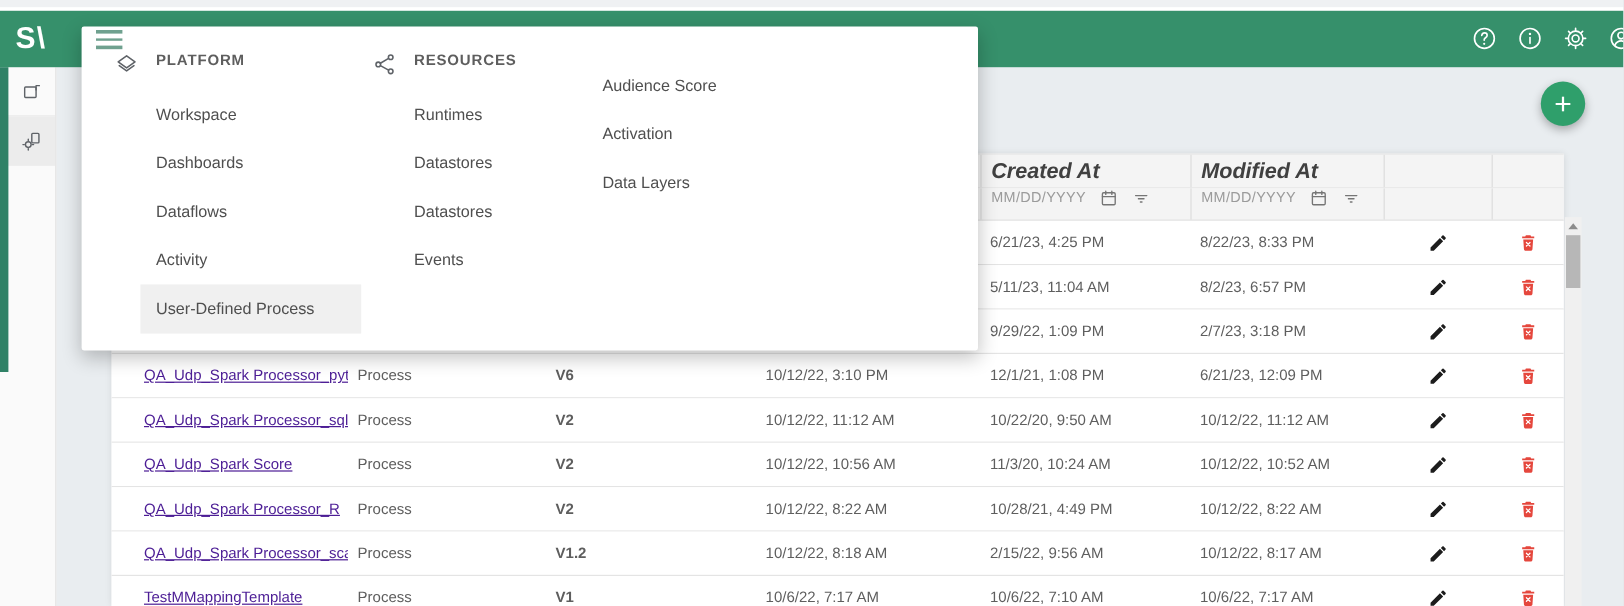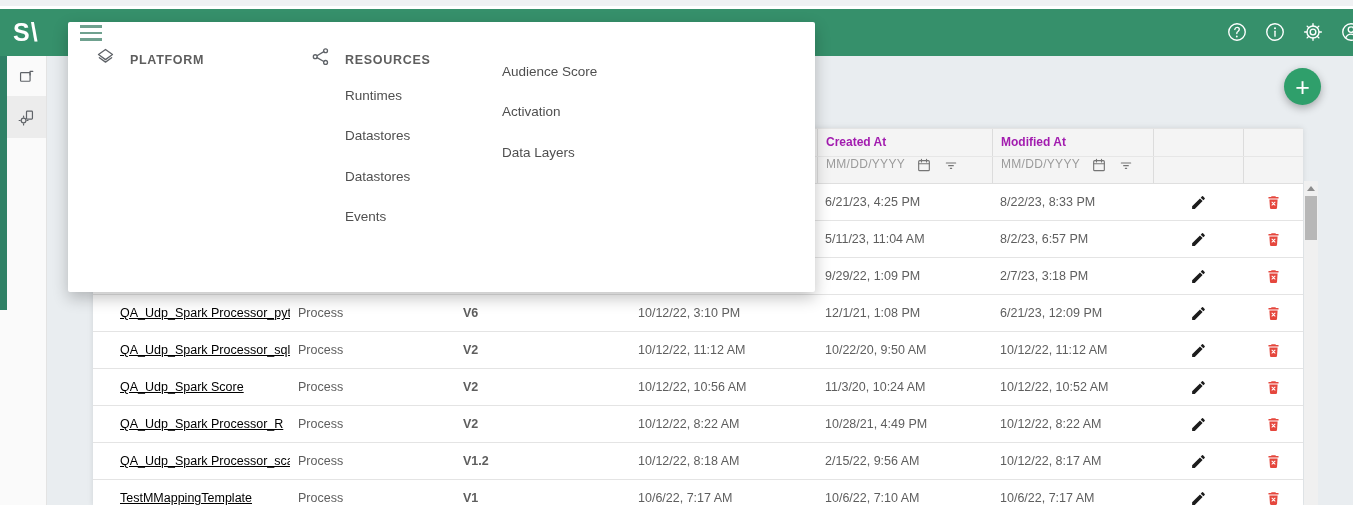--- a/index.html
+++ b/index.html
@@ -37,41 +37,41 @@
   .tr{display:flex;height:36px;background:#fff;border-bottom:1px solid #E4E4E4;align-items:center;}
   .td,.th{overflow:hidden;white-space:nowrap;flex:none;box-sizing:border-box;}
   .col-name{width:197px;padding-left:27px;}
   .col-type{width:165px;padding-left:8px;}
   .col-version{width:175px;padding-left:8px;font-weight:bold;}
   .col-date{width:187px;padding-left:8px;}
   .col-created{width:175px;padding-left:8px;}
   .col-modified{width:161px;padding-left:8px;}
   .col-edit{width:90px;text-align:center;}
   .col-delete{width:60px;text-align:center;}
-  .th{font-size:12px;font-weight:bold;color:#a21caf;line-height:27px;}
+  .th{font-size:18px;font-weight:bold;color:#404040;line-height:27px;font-style:italic;}
   .th.sep,.tf.sep{border-left:1px solid #DCDCDC;}
   .tf{display:flex;align-items:flex-start;gap:11px;box-sizing:border-box;flex:none;}
   .ph{font-size:12px;color:#9B9B9B;letter-spacing:.3px;}
   .f-btn{background:none;border:none;padding:0;width:16px;height:16px;cursor:pointer;}
   .f-btn svg{width:16px;height:16px;display:block;}
   .td{font-size:12.5px;color:#5E5E5E;}
-  .name-link{color:#000000;text-decoration:underline;cursor:pointer;}
+  .name-link{color:#4c1d95;text-decoration:underline;cursor:pointer;}
   .icon-btn{background:none;border:none;padding:0;cursor:pointer;vertical-align:middle;}
   .icon-btn svg{width:17px;height:17px;display:block;margin:0 auto;}
 
   
   .sbar{position:absolute;left:1304px;top:181px;width:14px;height:324px;background:#F0F0F0;z-index:3;cursor:pointer;}
   .sb-up{width:0;height:0;margin:5px auto 0;border-left:4px solid transparent;border-right:4px solid transparent;border-bottom:5px solid #8C8C8C;}
   .sb-thumb{position:absolute;left:1px;top:15px;width:12px;height:44px;background:#B7B7B7;}
 
   
   .menu{position:absolute;left:68px;top:22px;width:747px;height:270px;background:#fff;z-index:20;
         border-radius:2px;box-shadow:0 6px 16px rgba(0,0,0,.24);}
   .menu-col{position:absolute;top:21px;}
-  .sec-head{display:flex;align-items:flex-end;gap:14px;height:24px;}
+  .sec-head{display:flex;align-items:flex-start;gap:14px;height:24px;}
   .sec-head svg{width:21px;height:21px;}
   .sec-label{font-size:12.5px;font-weight:bold;color:#5E5E5E;letter-spacing:.7px;}
   .menu ul{list-style:none;margin:8px 0 0 0;padding:0 0 0 35px;}
   .menu li{width:171px;height:40.5px;display:flex;align-items:center;font-size:13.5px;color:#4F4F4F;
            padding-left:13px;margin-left:-13px;cursor:pointer;}
   .menu li.selected{background:#F0F0F0;}
   .hamburger{position:absolute;left:80px;top:25px;width:22px;height:16px;z-index:21;background:none;border:none;padding:0;cursor:pointer;}
   .hamburger span{display:block;width:22px;height:2.5px;background:#6FA18F;margin-bottom:4px;}
 
   .ic-stroke{fill:none;stroke:#5F6368;stroke-width:1.5;stroke-linecap:round;stroke-linejoin:round;}
@@ -442,20 +442,27 @@
     <div class="menu-col" style="left:27px;">
       <div class="sec-head">
         <svg viewBox="0 0 24 24">
             <g class="ic-stroke">
               <path d="M12 4 4 9.8l8 5.8 8-5.8z"></path>
               <path d="M5 13.4 12 18.4 19 13.4"></path>
             </g>
           </svg>
         <span class="sec-label">PLATFORM</span>
       </div>
+      <ul>
+        <li>Workspace</li>
+        <li>Dashboards</li>
+        <li>Dataflows</li>
+        <li>Activity</li>
+        <li class="selected">User-Defined Process</li>
+      </ul>
     </div>
     <div class="menu-col" style="left:242px;">
       <div class="sec-head">
         <svg viewBox="0 0 24 24">
             <g class="ic-stroke">
               <circle cx="17.8" cy="5.4" r="2.2"></circle>
               <circle cx="6" cy="12.2" r="2.2"></circle>
               <circle cx="17.8" cy="18.8" r="2.2"></circle>
               <path d="m8 13.3 7.8 4.4M15.8 6.5 8 11.1"></path>
             </g>

